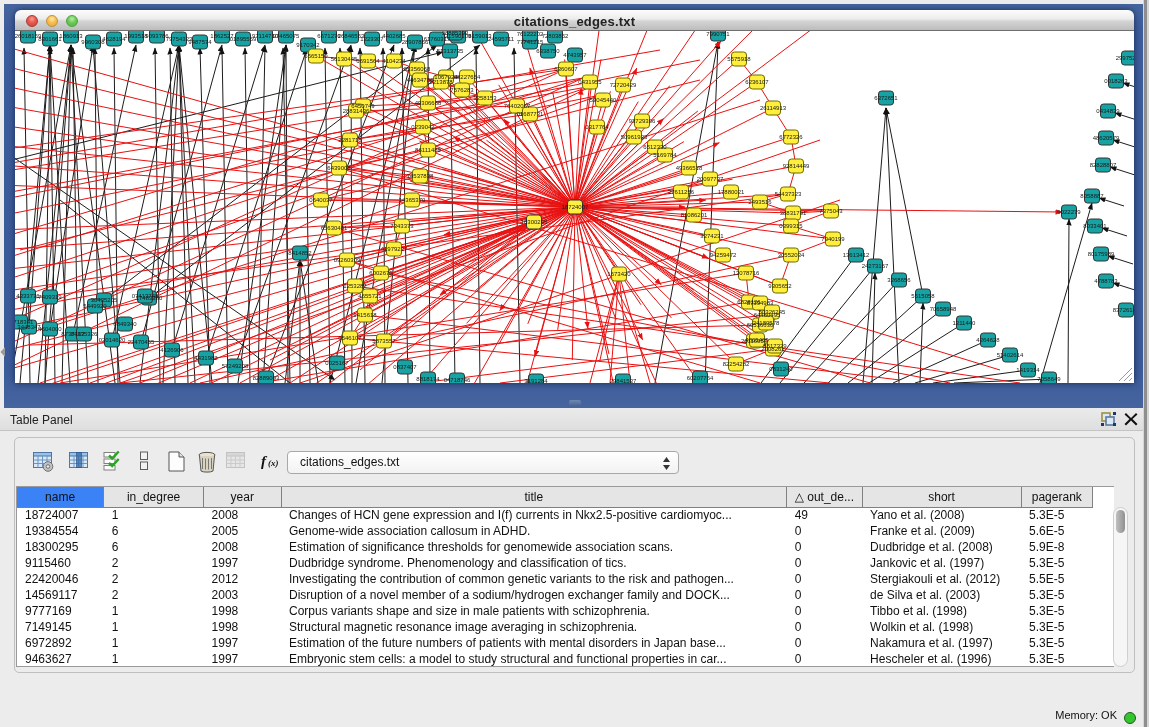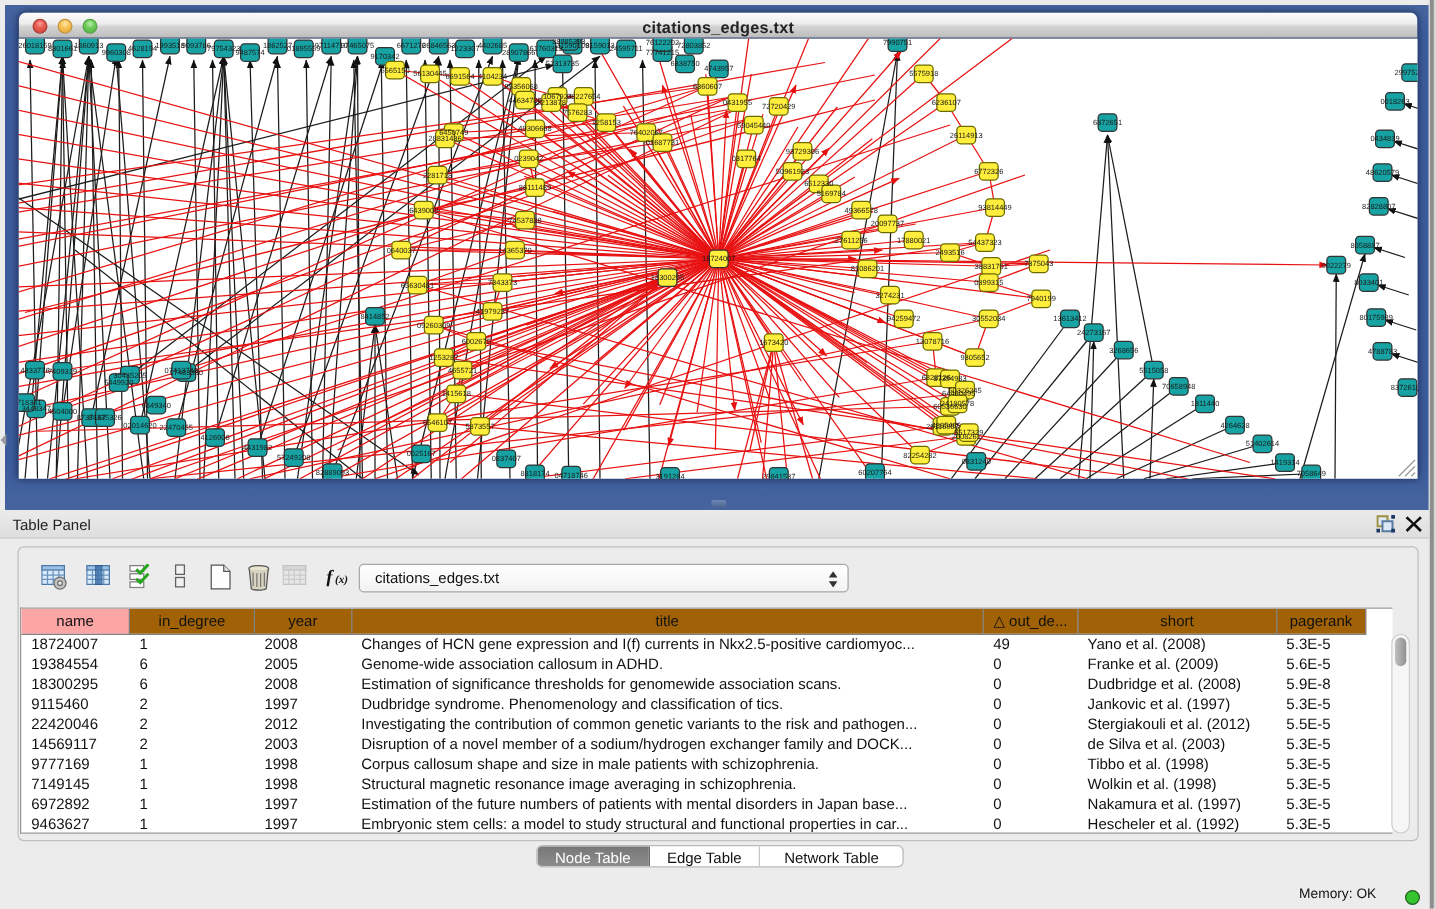--- a/index.html
+++ b/index.html
@@ -11,30 +11,30 @@
 .tl.y{left:31px;background:radial-gradient(circle at 50% 30%,#ffe9a8 0%,#f6be50 45%,#e0a53a 100%);border:1px solid #c0913a}
 .tl.g{left:51px;background:radial-gradient(circle at 50% 30%,#b7efa8 0%,#6cc958 45%,#52b43f 100%);border:1px solid #51a33f}
 .tpHead{position:absolute;left:0;top:408px;width:1144px;height:23px;background:linear-gradient(180deg,#ebebeb,#dedede);border-bottom:1px solid #c4c4c4}
 .tpHead .t{position:absolute;left:10px;top:5px;font-size:12px;color:#222}
 .panelbody{position:absolute;left:0;top:431px;width:1144px;height:296px;background:#ececec}
 .subpanel{position:absolute;left:14px;top:6px;width:1121px;height:236px;background:#ececec;border:1px solid #bfbfbf;border-radius:5px}
 .toolbar{position:absolute;left:0;top:0;width:100%;height:48px}
 .combo{position:absolute;left:272px;top:13px;width:392px;height:23px;background:linear-gradient(180deg,#fff,#f2f2f2);border:1px solid #a8a8a8;border-radius:4px;font-size:12px;color:#111;line-height:21px;padding-left:12px}
 .tblwrap{position:absolute;left:1px;top:48px;width:1098px;height:181px;background:#fff;border:1px solid #9a9a9a;border-right:none;overflow:hidden}
 table.t{border-collapse:collapse;font-size:12px;color:#111;table-layout:fixed;width:1076px}
-table.t th{height:20px;font-weight:normal;background:#a16207;border-right:1px solid #808080;border-bottom:1px solid #808080;text-align:center;font-size:12px;padding:0}
-table.t th.first{background:#fca5a5}
+table.t th{height:20px;font-weight:normal;background:#e5e5e5;border-right:1px solid #808080;border-bottom:1px solid #808080;text-align:center;font-size:12px;padding:0}
+table.t th.first{background:#3b82f6}
 table.t td{height:16px;padding:0 0 0 8px;white-space:nowrap;overflow:hidden}
 .c1{width:85px}.c2{width:98px}.c3{width:76px}.c4{width:496px}.c5{width:74px}.c6{width:156px}.c7{width:70px}
 .scroll{position:absolute;right:6px;top:69px;width:15px;height:160px;background:#f6f6f6;border:1px solid #cfcfcf;border-radius:8px}
 .thumb{position:absolute;left:2px;top:2px;width:9px;height:23px;background:linear-gradient(90deg,#c0c0c0,#909090);border-radius:5px}
 .tabs{position:absolute;left:429px;top:245px;height:18px;display:flex;border:1px solid #b9b9b9;border-radius:5px;overflow:hidden;background:#fff;font-size:12px}
 .tabs .seg{padding:2px 14px 0 14px;color:#111;border-right:1px solid #c6c6c6}
 .tabs .seg.sel{background:linear-gradient(180deg,#777 0%,#8d8d8d 100%);color:#fff;border-right:1px solid #6a6a6a}
-.mem{position:absolute;right:48px;bottom:6px;font-size:11px;color:#111}
+.mem{position:absolute;right:32px;bottom:6px;font-size:11px;color:#111}
 .memdot{position:absolute;right:13px;bottom:3px;width:12px;height:12px;border-radius:50%;background:#35c42f;border:1.5px solid #1f5d1c}
 .redge1{position:absolute;right:0px;top:0;width:6px;height:727px;background:#d6d6d6}
 .redge2{position:absolute;right:2px;top:0;width:3px;height:727px;background:#8e8e8e}
 .icon{position:absolute;top:13px}
 </style></head><body>
 <div class="netbg"></div>
 <div class="macwin">
   <div class="titlebar">
       <div class="tl r"></div>
       <div class="tl y"></div>
@@ -857,21 +857,21 @@
               <td class="c3">2003</td>
               <td class="c4">Disruption of a novel member of a sodium/hydrogen exchanger family and DOCK...</td>
               <td class="c5">0</td>
               <td class="c6">de Silva et al. (2003)</td>
               <td class="c7">5.3E-5</td>
             </tr>
             <tr>
               <td class="c1">9777169</td>
               <td class="c2">1</td>
               <td class="c3">1998</td>
-              <td class="c4">Corpus callosum shape and size in male patients with schizophrenia.</td>
+              <td class="c4">Corpus variants shape and size in male patients with schizophrenia.</td>
               <td class="c5">0</td>
               <td class="c6">Tibbo et al. (1998)</td>
               <td class="c7">5.3E-5</td>
             </tr>
             <tr>
               <td class="c1">7149145</td>
               <td class="c2">1</td>
               <td class="c3">1998</td>
               <td class="c4">Structural magnetic resonance image averaging in schizophrenia.</td>
               <td class="c5">0</td>
@@ -886,35 +886,30 @@
               <td class="c5">0</td>
               <td class="c6">Nakamura et al. (1997)</td>
               <td class="c7">5.3E-5</td>
             </tr>
             <tr>
               <td class="c1">9463627</td>
               <td class="c2">1</td>
               <td class="c3">1997</td>
               <td class="c4">Embryonic stem cells: a model to study structural and functional properties in car...</td>
               <td class="c5">0</td>
-              <td class="c6">Hescheler et al. (1992)</td>
+              <td class="c6">Hescheler et al. (1996)</td>
               <td class="c7">5.3E-5</td>
             </tr>
   </tbody>
         </table>
   </div>
   <div class="scroll">
         <div class="thumb"></div>
       </div>
  </div>
- <div class="tabs">
-      <div class="seg sel">Node Table</div>
-      <div class="seg">Edge Table</div>
-      <div class="seg" style="border-right:none;padding-left:19px;padding-right:19px">Network Table</div>
-    </div>
 </div>
 <div style="position:absolute;left:569px;top:400px;width:12px;height:6px;background:linear-gradient(180deg,#6f87b4,#49648f);border-radius:2px"></div>
 <svg style="position:absolute;left:0px;top:346px" width="6" height="12" viewBox="0 0 6 12">
     <path d="M5 1 L0.5 6 L5 11 z" fill="#9a9a9a"></path>
   </svg>
 <div class="mem">Memory: OK</div>
 <div class="memdot"></div>
 <div class="redge1"></div>
 <div class="redge2"></div>
 

